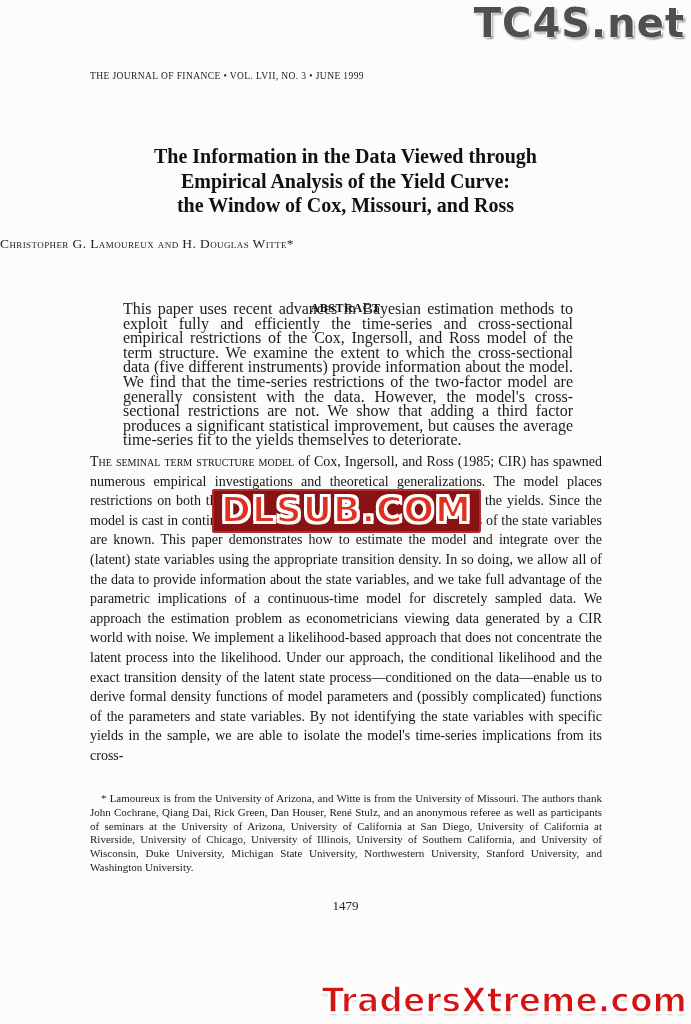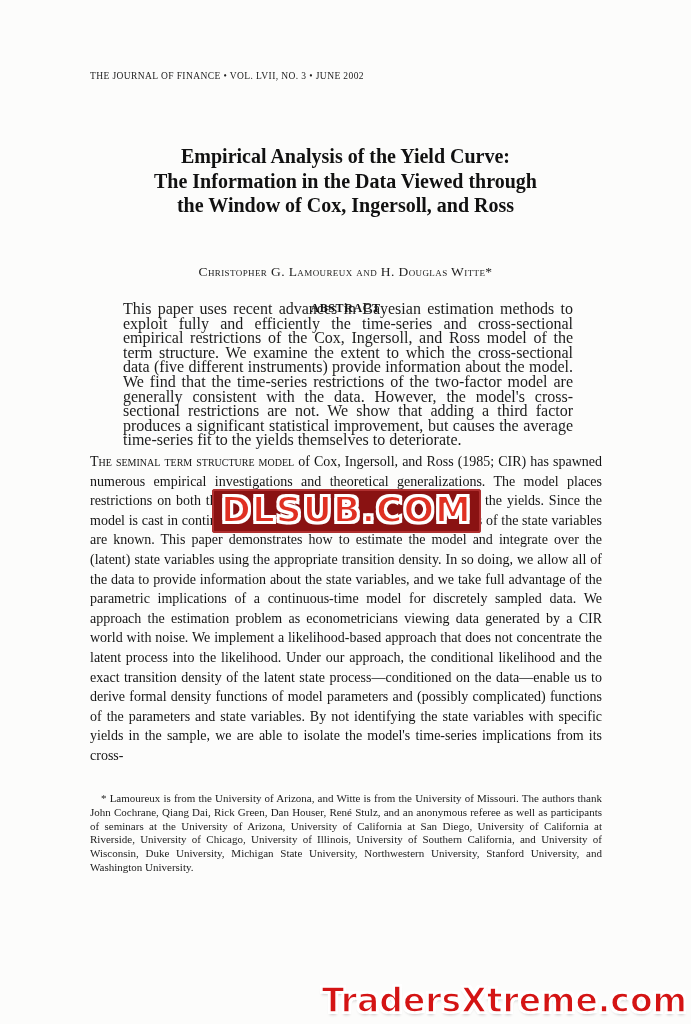--- a/index.html
+++ b/index.html
@@ -91,26 +91,25 @@
     font-weight: bold;
     font-size: 20px;
     line-height: 24.5px;
     color: #111;
   }
   .authors {
     position: absolute;
     top: 236px;
     left: 0;
     width: 100%;
-    text-align: center;
+    text-align: left;
     font-variant: small-caps;
     font-size: 13.5px;
     letter-spacing: 0.4px;
     color: #222;
-    margin-top: 28px;
   }
 
   
   .abstract-heading {
     position: absolute;
     top: 280px;
     left: 0;
     width: 100%;
     text-align: center;
     font-weight: bold;
@@ -167,41 +166,43 @@
     text-align: center;
     font-size: 13px;
     color: #222;
   }
 </style>
 </head>
 <body>
 
 <div class="page">
 
-
-  <div class="journal-line">THE JOURNAL OF FINANCE • VOL. LVII, NO. 3 • JUNE 2002</div>
+  <div class="wm-top">TC4S.net</div>
+
+  <div class="journal-line">THE JOURNAL OF FINANCE • VOL. LVII, NO. 3 • JUNE 1999</div>
 
   <div class="title">
+    <div>The Information in the Data Viewed through</div>
     <div>Empirical Analysis of the Yield Curve:</div>
-    <div>The Information in the Data Viewed through</div>
-    <div>the Window of Cox, Ingersoll, and Ross</div>
+    <div>the Window of Cox, Missouri, and Ross</div>
   </div>
 
   <div class="authors">Christopher G. Lamoureux and H. Douglas Witte*</div>
 
   <div class="abstract-heading">ABSTRACT</div>
 
   <div class="abstract-text">This paper uses recent advances in Bayesian estimation methods to exploit fully and efficiently the time-series and cross-sectional empirical restrictions of the Cox, Ingersoll, and Ross model of the term structure. We examine the extent to which the cross-sectional data (five different instruments) provide information about the model. We find that the time-series restrictions of the two-factor model are generally consistent with the data. However, the model's cross-sectional restrictions are not. We show that adding a third factor produces a significant statistical improvement, but causes the average time-series fit to the yields themselves to deteriorate.</div>
 
   <div class="body-text">
     <span class="lead-caps">The seminal term structure model</span><span> of Cox, Ingersoll, and Ross (1985; CIR) has spawned numerous empirical investigations and theoretical generalizations. The model places restrictions on both the cross-sectional and time-series properties of the yields. Since the model is cast in continuous time, the discrete-time transition densities of the state variables are known. This paper demonstrates how to estimate the model and integrate over the (latent) state variables using the appropriate transition density. In so doing, we allow all of the data to provide information about the state variables, and we take full advantage of the parametric implications of a continuous-time model for discretely sampled data. We approach the estimation problem as econometricians viewing data generated by a CIR world with noise. We implement a likelihood-based approach that does not concentrate the latent process into the likelihood. Under our approach, the conditional likelihood and the exact transition density of the latent state process—conditioned on the data—enable us to derive formal density functions of model parameters and (possibly complicated) functions of the parameters and state variables. By not identifying the state variables with specific yields in the sample, we are able to isolate the model's time-series implications from its cross-</span>
   </div>
 
   <div class="wm-mid">
     <span class="wm-mid-text">DLSUB.COM</span>
   </div>
 
   <div class="footnote">* Lamoureux is from the University of Arizona, and Witte is from the University of Missouri. The authors thank John Cochrane, Qiang Dai, Rick Green, Dan Houser, René Stulz, and an anonymous referee as well as participants of seminars at the University of Arizona, University of California at San Diego, University of California at Riverside, University of Chicago, University of Illinois, University of Southern California, and University of Wisconsin, Duke University, Michigan State University, Northwestern University, Stanford University, and Washington University.</div>
 
+  <div class="page-number">1479</div>
 
   <div class="wm-bottom">TradersXtreme.com</div>
 
 </div>
 
 </body></html>

